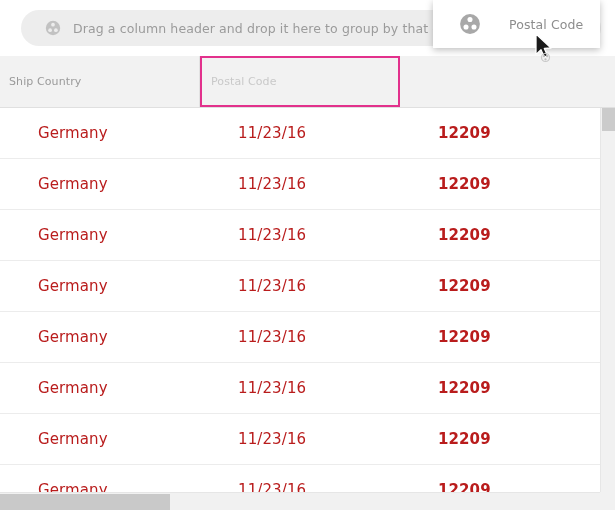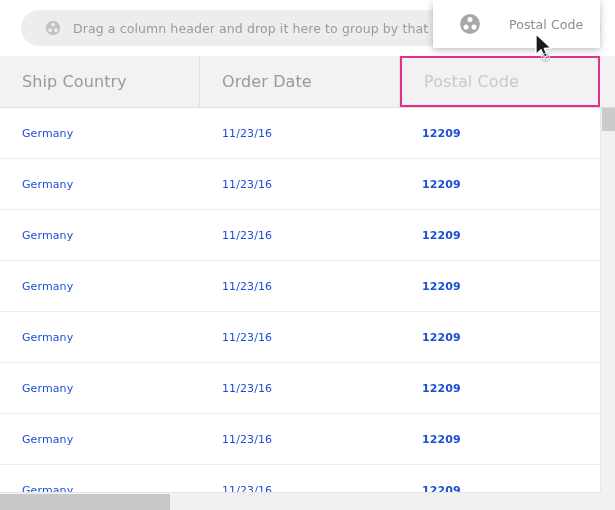--- a/index.html
+++ b/index.html
@@ -67,23 +67,23 @@
     background: #f2f2f2;
     border-bottom: 1px solid #e0e0e0;
     box-sizing: border-box;
     display: flex;
   }
   .hcell {
     display: flex;
     align-items: center;
     box-sizing: border-box;
     height: 100%;
-    font-size: 16px;
+    font-size: 11px;
     color: #9a9a9a;
-    padding-left: 22px;
+    padding-left: 9px;
     letter-spacing: 0.1px;
     border-right: 1px solid #e2e2e2;
   }
   .hcell.c0 { width: 200px; }
   .hcell.c1 { width: 200px; }
   .hcell.c2 {
     width: 200px;
     border-right: none;
     position: relative;
   }
@@ -107,23 +107,23 @@
     display: flex;
     height: 51px;
     border-bottom: 1px solid #ececec;
     box-sizing: border-box;
     background: #ffffff;
   }
   .cell {
     display: flex;
     align-items: center;
     box-sizing: border-box;
-    font-size: 11px;
-    color: #1d4ed8;
-    padding-left: 22px;
+    font-size: 15px;
+    color: #b91c1c;
+    padding-left: 38px;
     letter-spacing: 0.1px;
   }
   .cell.c0 { width: 200px; }
   .cell.c1 { width: 200px; }
   .cell.c2 { width: 200px; font-weight: bold; }
 
   
   .vscroll-track {
     position: absolute;
     right: 0;
@@ -222,23 +222,20 @@
       </svg>
     </span>
     <span class="group-panel-text">Drag a column header and drop it here to group by that column.</span>
   </div>
 </div>
 
 <div class="grid-header">
   <div class="hcell c0">
     <span class="hlabel">Ship Country</span>
   </div>
-  <div class="hcell c1">
-    <span class="hlabel">Order Date</span>
-  </div>
   <div class="hcell c2 drop-target">
     <span class="hlabel">Postal Code</span>
   </div>
 </div>
 
 <div class="grid-body">
   <div class="row">
     <div class="cell c0">Germany</div>
     <div class="cell c1">11/23/16</div>
     <div class="cell c2">12209</div>

